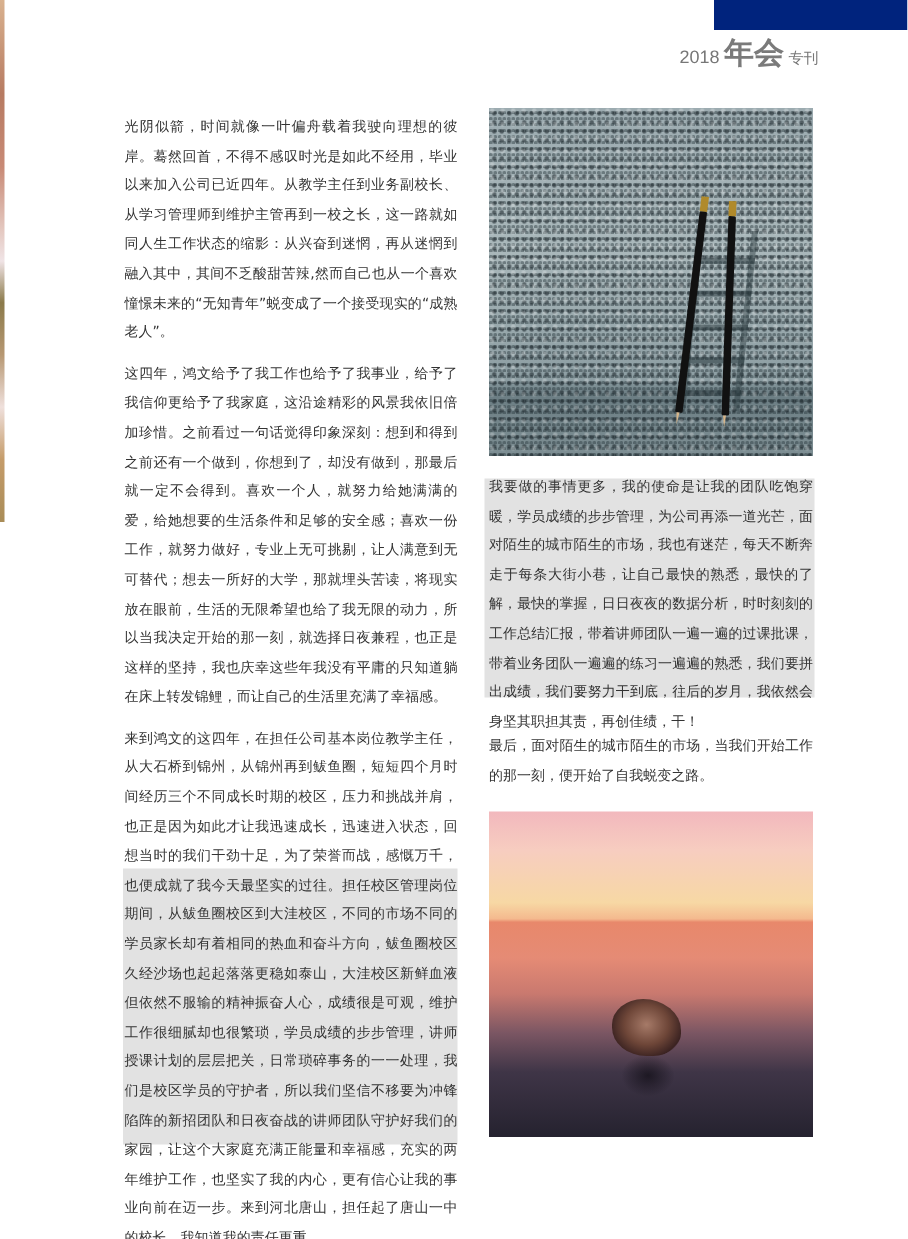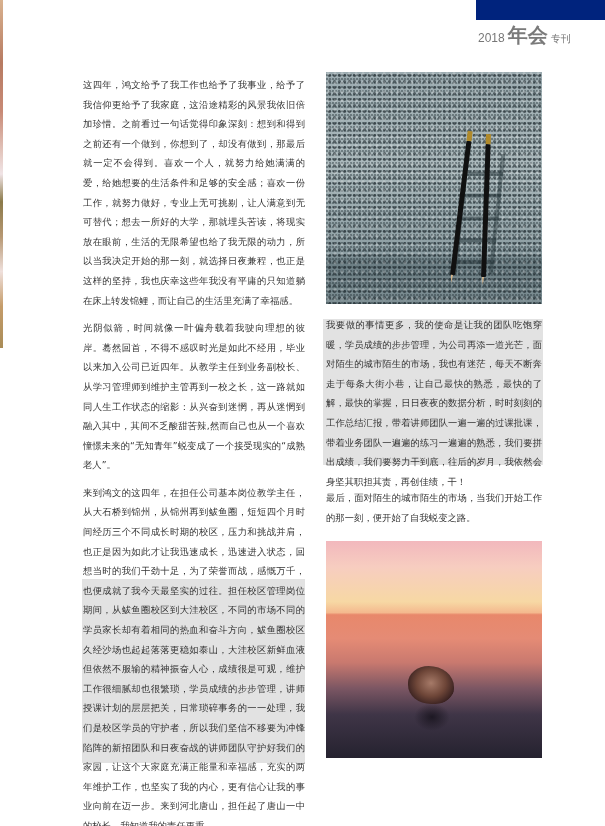--- a/index.html
+++ b/index.html
@@ -9,21 +9,21 @@
     .left-strip {
       position: absolute; left: 0; top: 0; width: 3px; height: 348px;
       background: linear-gradient(to bottom, #d9b28f 0%, #b77b62 18%, #c88a76 32%, #e4c8c0 44%, #f0e4e6 50%, #8b7a4a 58%, #b79873 68%, #efe0dc 78%, #c59c6a 88%, #a98c57 100%);
     }
 
     .header-bar {
       position: absolute; left: 476px; top: 0; width: 129px; height: 20px;
       background: #00237d;
     }
     .header-title {
-      position: absolute; left: 478px; top: 22px; height: 22px;
+      position: absolute; left: 453px; top: 22px; height: 22px;
       display: flex; align-items: baseline; gap: 3px; color: #777;
     }
     .header-title .year { font-family: "Liberation Sans", sans-serif; font-size: 12px; color: #777; }
     .header-title .big { font-size: 20px; font-weight: bold; color: #7a7a7a; }
     .header-title .small { font-size: 10px; color: #777; }
 
     .col { position: absolute; font-size: 9.3px; line-height: 19.6px; color: #333; letter-spacing: 0.05px; }
     .col p { text-align: justify; }
     .col-left { left: 83px; top: 75px; width: 222px; }
     .col-left p { margin-bottom: 8px; }
@@ -87,22 +87,22 @@
 
 <div class="header-bar"></div>
 <div class="header-title">
   <span class="year">2018</span>
   <span class="big">年会</span>
   <span class="small">专刊</span>
 </div>
 
 <div class="grey-box-left"></div>
 <div class="col col-left">
+  <p>光阴似箭，时间就像一叶偏舟载着我驶向理想的彼岸。蓦然回首，不得不感叹时光是如此不经用，毕业以来加入公司已近四年。从教学主任到业务副校长、从学习管理师到维护主管再到一校之长，这一路就如同人生工作状态的缩影：从兴奋到迷惘，再从迷惘到融入其中，其间不乏酸甜苦辣,然而自己也从一个喜欢憧憬未来的“无知青年”蜕变成了一个接受现实的“成熟老人”。</p>
   <p>这四年，鸿文给予了我工作也给予了我事业，给予了我信仰更给予了我家庭，这沿途精彩的风景我依旧倍加珍惜。之前看过一句话觉得印象深刻：想到和得到之前还有一个做到，你想到了，却没有做到，那最后就一定不会得到。喜欢一个人，就努力给她满满的爱，给她想要的生活条件和足够的安全感；喜欢一份工作，就努力做好，专业上无可挑剔，让人满意到无可替代；想去一所好的大学，那就埋头苦读，将现实放在眼前，生活的无限希望也给了我无限的动力，所以当我决定开始的那一刻，就选择日夜兼程，也正是这样的坚持，我也庆幸这些年我没有平庸的只知道躺在床上转发锦鲤，而让自己的生活里充满了幸福感。</p>
-  <p>光阴似箭，时间就像一叶偏舟载着我驶向理想的彼岸。蓦然回首，不得不感叹时光是如此不经用，毕业以来加入公司已近四年。从教学主任到业务副校长、从学习管理师到维护主管再到一校之长，这一路就如同人生工作状态的缩影：从兴奋到迷惘，再从迷惘到融入其中，其间不乏酸甜苦辣,然而自己也从一个喜欢憧憬未来的“无知青年”蜕变成了一个接受现实的“成熟老人”。</p>
   <p>来到鸿文的这四年，在担任公司基本岗位教学主任，从大石桥到锦州，从锦州再到鲅鱼圈，短短四个月时间经历三个不同成长时期的校区，压力和挑战并肩，也正是因为如此才让我迅速成长，迅速进入状态，回想当时的我们干劲十足，为了荣誉而战，感慨万千，也便成就了我今天最坚实的过往。担任校区管理岗位期间，从鲅鱼圈校区到大洼校区，不同的市场不同的学员家长却有着相同的热血和奋斗方向，鲅鱼圈校区久经沙场也起起落落更稳如泰山，大洼校区新鲜血液但依然不服输的精神振奋人心，成绩很是可观，维护工作很细腻却也很繁琐，学员成绩的步步管理，讲师授课计划的层层把关，日常琐碎事务的一一处理，我们是校区学员的守护者，所以我们坚信不移要为冲锋陷阵的新招团队和日夜奋战的讲师团队守护好我们的家园，让这个大家庭充满正能量和幸福感，充实的两年维护工作，也坚实了我的内心，更有信心让我的事业向前在迈一步。来到河北唐山，担任起了唐山一中的校长，我知道我的责任更重，</p>
 </div>
 
 <div class="photo photo-pencils" title="two pencils leaning on concrete wall casting ladder shadow">
   <div class="ladder-shadow"></div>
   <div class="pencil pencil-1"></div>
   <div class="pencil pencil-2"></div>
 </div>
 
 <div class="grey-box-right"></div>

